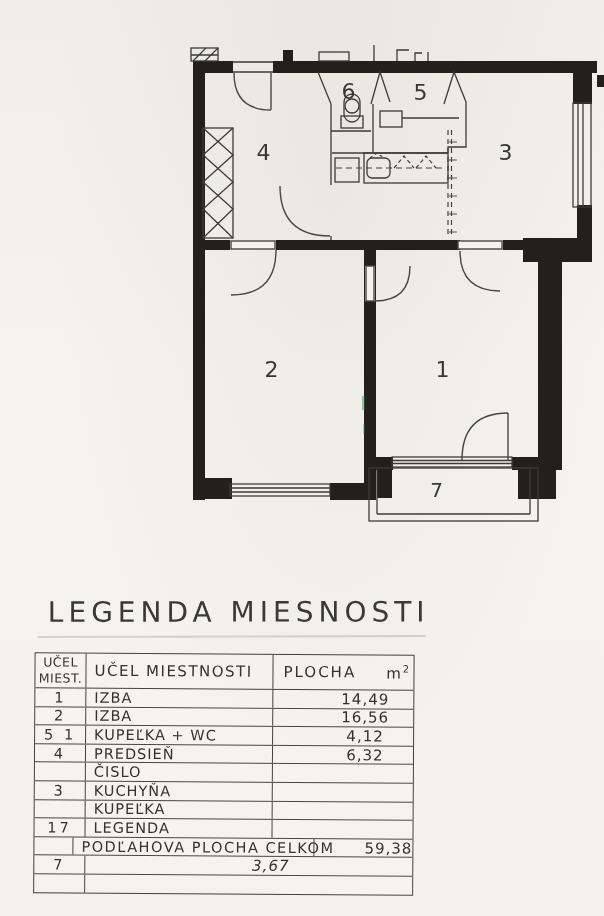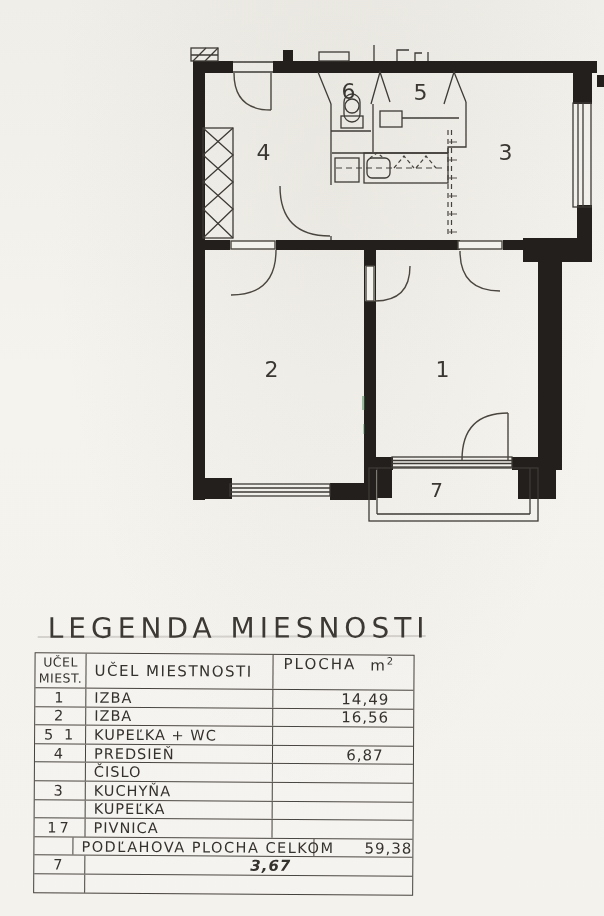--- a/index.html
+++ b/index.html
@@ -46,21 +46,20 @@
     position:absolute;left:0;top:590px;width:604px;
     transform:rotate(0.35deg);
     color:var(--ink);
   }
   .legend-title{
     position:absolute;left:48px;top:6px;
     font-size:28px;letter-spacing:5px;
     color:#3c3934;
     transform:rotate(-0.4deg);
     white-space:nowrap;
-    margin-top:16px;
   }
   .title-underline{
     position:absolute;left:38px;top:46px;width:388px;height:2px;
     background:rgba(70,66,60,.18);
     transform:rotate(-0.5deg);
   }
   .ltable{
     position:absolute;left:35px;top:64px;width:378px;
     border:1.7px solid #45413c;
     background:rgba(255,255,255,.12);
@@ -75,22 +74,22 @@
     font-size:12.5px;line-height:1.25;
     display:flex;flex-direction:column;justify-content:center;align-items:center;
     letter-spacing:.5px;
   }
   .thead .hc2{
     width:178px;border-right:1.3px solid #45413c;
     display:flex;align-items:center;padding-left:8px;
     font-size:15px;letter-spacing:1.5px;
   }
   .thead .hc3{
-    flex:1;display:flex;align-items:flex-start;padding-left:10px;
-    font-size:15px;letter-spacing:2px;gap:14px;
+    flex:1;display:flex;align-items:center;padding-left:10px;
+    font-size:15px;letter-spacing:2px;gap:30px;
   }
   .thead sup{font-size:10px;}
   .trow{
     display:flex;height:17.6px;
     border-bottom:1.2px solid #4a4641;
     align-items:stretch;
     font-size:14.5px;letter-spacing:1px;
   }
   .trow:last-child{border-bottom:none;}
   .trow .c1{
@@ -103,21 +102,21 @@
     display:flex;align-items:center;padding-left:8px;
     white-space:nowrap;overflow:visible;
   }
   .trow .c3{
     flex:1;display:flex;align-items:center;justify-content:center;
     font-size:15px;letter-spacing:1px;margin-left:44px;
   }
   .trow.total .c2{width:232px;border-right:1.3px solid #45413c;letter-spacing:1.5px;}
   .trow.total .c3{justify-content:flex-start;padding-left:6px;}
   .trow.empty .c2{border-right:none;}
-  .trow.loggia .c3{font-style:italic;font-weight:bold;}
+  .trow.loggia .c3{font-style:italic;}
 </style>
 </head>
 <body>
 
 <div class="canvas">
 
   <div class="plan">
     <svg width="604" height="545" viewBox="0 0 604 545">
       <g fill="#221f1c" stroke="none">
 
@@ -279,43 +278,44 @@
             <div class="c3">14,49</div>
           </div>
           <div class="trow">
             <div class="c1">2</div>
             <div class="c2">IZBA</div>
             <div class="c3">16,56</div>
           </div>
           <div class="trow">
             <div class="c1">5 1</div>
             <div class="c2">KUPEĽKA + WC</div>
+            <div class="c3">4,12</div>
           </div>
           <div class="trow">
             <div class="c1">4</div>
             <div class="c2">PREDSIEŇ</div>
-            <div class="c3">6,87</div>
+            <div class="c3">6,32</div>
           </div>
           <div class="trow">
             <div class="c1"></div>
             <div class="c2">ČISLO</div>
             <div class="c3"></div>
           </div>
           <div class="trow">
             <div class="c1">3</div>
             <div class="c2">KUCHYŇA</div>
           </div>
           <div class="trow">
             <div class="c1"></div>
             <div class="c2">KUPEĽKA</div>
             <div class="c3"></div>
           </div>
           <div class="trow">
             <div class="c1">17</div>
-            <div class="c2">PIVNICA</div>
+            <div class="c2">LEGENDA</div>
           </div>
           <div class="trow total">
             <div class="c1"></div>
             <div class="c2">PODĽAHOVA PLOCHA CELKOM</div>
             <div class="c3">59,38</div>
           </div>
           <div class="trow loggia">
             <div class="c1">7</div>
             <div class="c3">3,67</div>
           </div>

